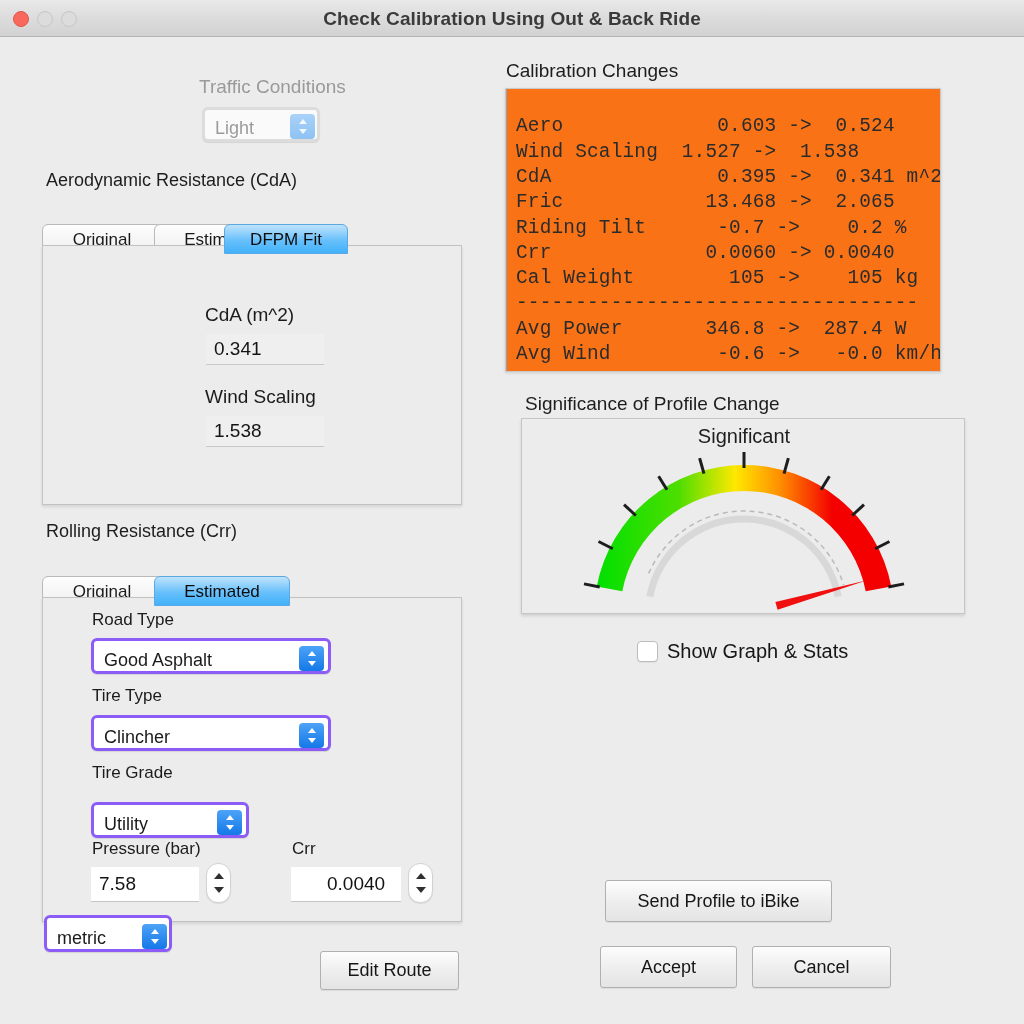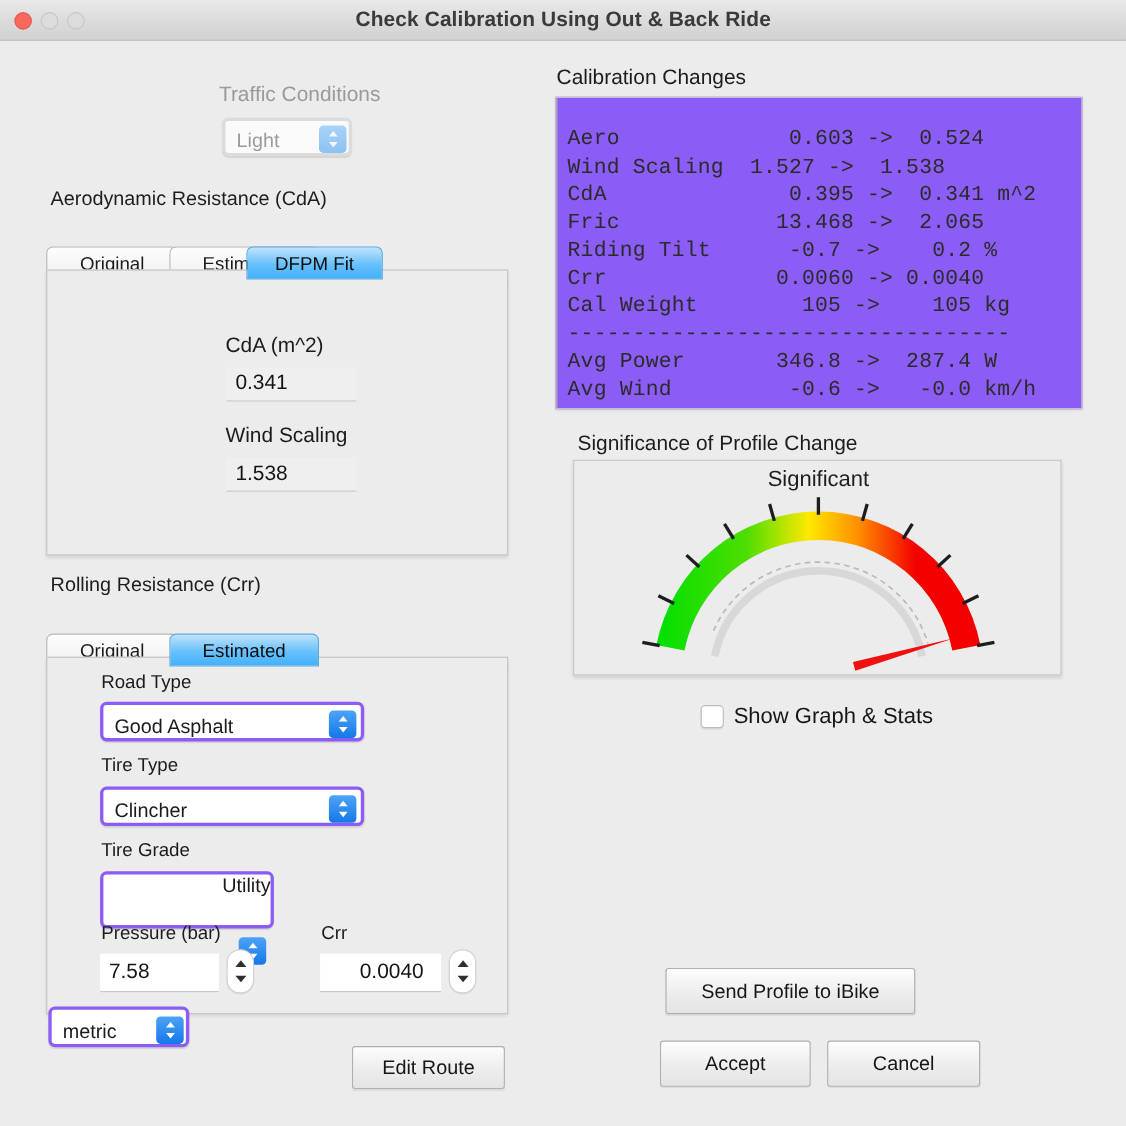--- a/index.html
+++ b/index.html
@@ -194,22 +194,22 @@
     text-align: center;
     display: flex; align-items: center; justify-content: center;
     box-shadow: 0 1px 1px rgba(0,0,0,0.07);
     white-space: pre-line;
     line-height: 1.25;
   }
 
   
   .readout-wrap {
     position: absolute;
-    left: 505px; top: 88px; width: 479px; height: 284px;
-    background: #8b5cf6;
+    left: 505px; top: 88px; width: 436px; height: 284px;
+    background: #f97316;
     border: 1px solid #c9c9c9;
     box-shadow: inset 1px 0 0 #9e9e9e, 0 1px 3px rgba(0,0,0,0.13);
     overflow: hidden;
   }
   .readout {
     position: absolute; left: 10px; top: 6px;
     font-family: "Liberation Mono", "DejaVu Sans Mono", monospace;
     font-size: 19.4px;
     line-height: 25.3px;
     color: #2b2b2b;
@@ -295,21 +295,21 @@
       <div class="stepper"></div>
     </div>
 
     <div class="field-label" style="left:49px; top:88px;">Tire Type</div>
     <div class="popup" style="left:48px; top:117px; width:240px; height:36px;">
       <div class="pv">Clincher</div>
       <div class="stepper"></div>
     </div>
 
     <div class="field-label" style="left:49px; top:165px;">Tire Grade</div>
-    <div class="popup" style="left:48px; top:194px; width:158px; height:52px;flex-direction:column;">
+    <div class="popup" style="left:48px; top:204px; width:158px; height:36px;">
       <div class="pv">Utility</div>
       <div class="stepper"></div>
     </div>
 
 
     <div class="field-label" style="left:49px; top:241px;">Pressure (bar)</div>
     <div class="txtinput" style="left:48px; top:269px; width:108px; height:35px;">7.58</div>
     <div class="vstepper" style="left:163px; top:265px;"></div>
 
     <div class="field-label" style="left:249px; top:241px;">Crr</div>

